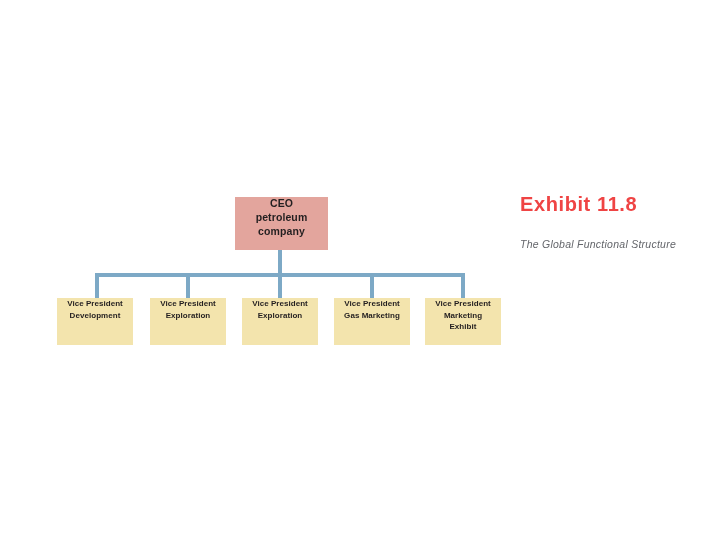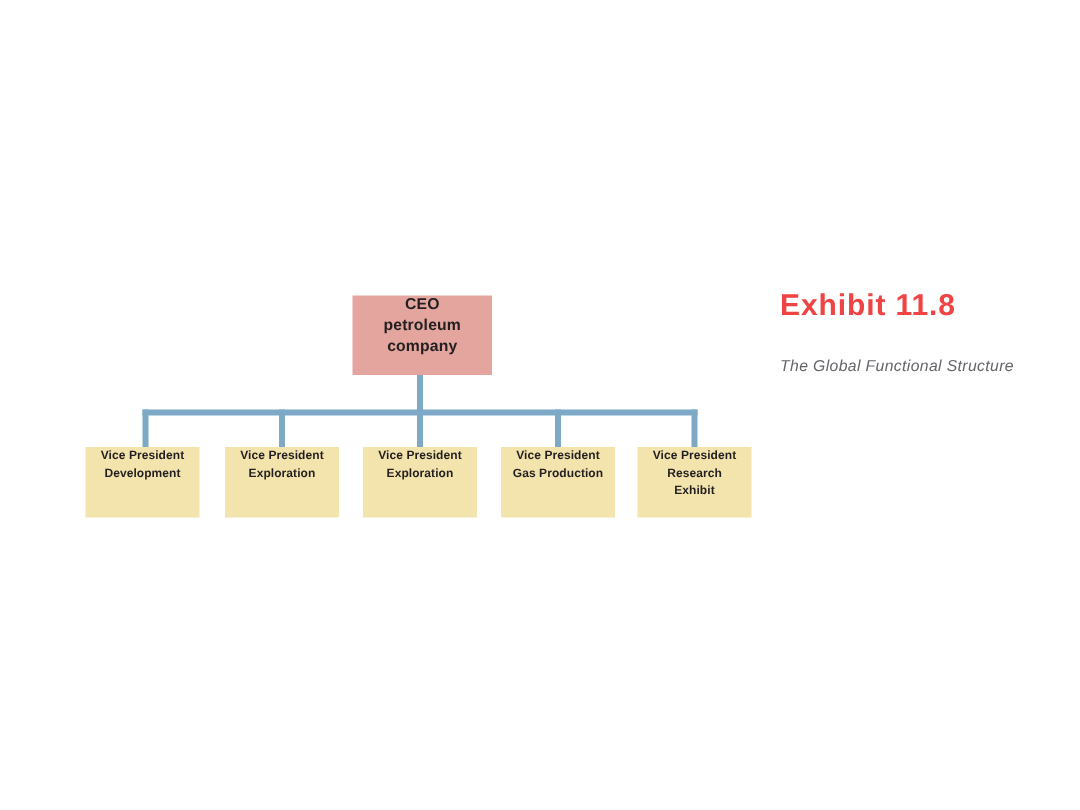--- a/index.html
+++ b/index.html
@@ -164,26 +164,26 @@
       <span class="vp-sub">Exploration</span>
     </div>
 
     <div class="node node-vp" id="node-vp-2">
       <span class="vp-title">Vice President</span>
       <span class="vp-sub">Exploration</span>
     </div>
 
     <div class="node node-vp" id="node-vp-3">
       <span class="vp-title">Vice President</span>
-      <span class="vp-sub">Gas Production</span>
+      <span class="vp-sub">Gas Marketing</span>
     </div>
 
     <div class="node node-vp" id="node-vp-4">
       <span class="vp-title">Vice President</span>
-      <span class="vp-sub">Research</span>
+      <span class="vp-sub">Marketing</span>
       <span class="vp-sub">Exhibit</span>
     </div>
 
   </div>
 
   <div id="exhibit-block">
     <div id="exhibit-title">Exhibit 11.8</div>
     <div id="exhibit-subtitle">The Global Functional Structure</div>
   </div>
 

